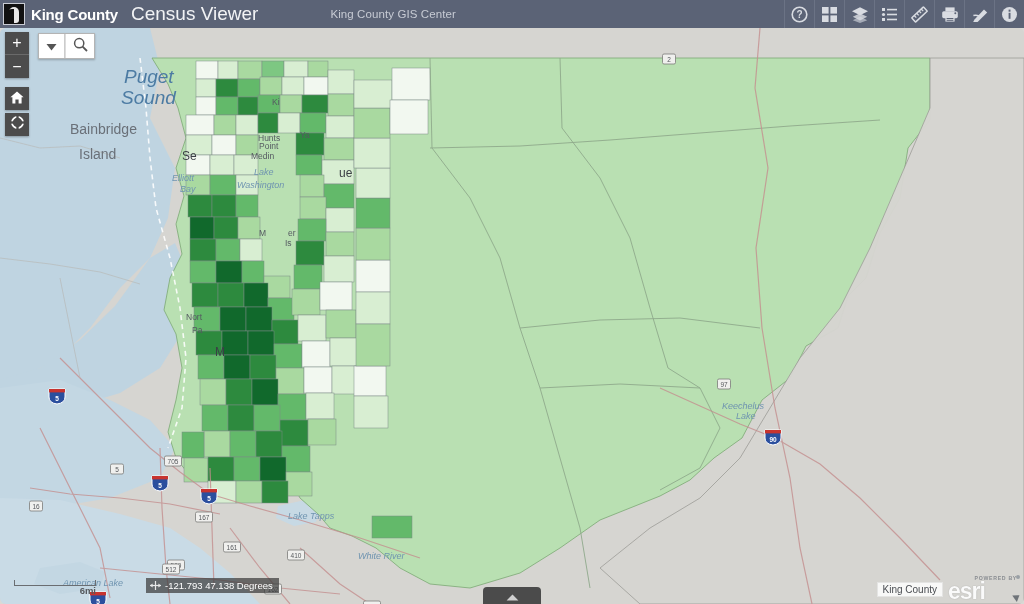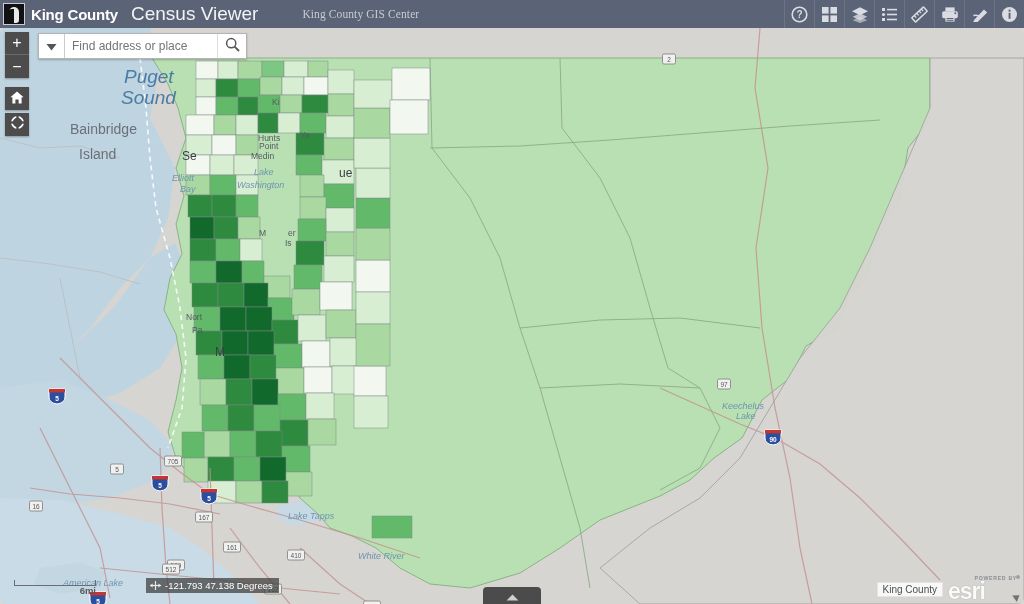--- a/index.html
+++ b/index.html
@@ -28,21 +28,21 @@
     position: absolute; left: 4px; top: 5px; width: 6px; height: 14px;
     background: #111; border-radius: 4px 0 0 2px;
   }
   #brand {
     color: #fff; font-size: 15px; font-weight: bold; letter-spacing: -0.2px;
   }
   #app-title {
     color: #f2f3f5; font-size: 19px; font-weight: normal; margin-left: 13px;
   }
   #org-title {
-    color: #c7cbd4; font-size: 11.5px; margin-left: 44px; letter-spacing: .1px; font-family: Liberation Serif, serif;
+    color: #c7cbd4; font-size: 11.5px; margin-left: 72px; letter-spacing: .1px;
   }
   #header-tools {
     position: absolute; right: 0; top: 0; height: 28px; display: flex;
   }
   .htool {
     width: 30px; height: 28px; display: flex; align-items: center;
     justify-content: center; border-left: 1px solid #6b7385; cursor: pointer;
   }
   .htool:last-child { border-right: none; }
   .htool svg { display: block; }
@@ -555,21 +555,20 @@
   </div>
 
   <div id="search">
     <div id="search-dd">
       <span>
         <svg width="11" height="8" viewBox="0 0 11 8">
             <polygon points="0.5,1 10.5,1 5.5,7.4" fill="#555"></polygon>
           </svg>
       </span>
     </div>
-    <input id="search-input" type="text" value="" placeholder="Find address or place" style="">
     <div id="search-btn">
       <span>
         <svg width="15" height="15" viewBox="0 0 15 15">
             <circle cx="6.2" cy="6.2" r="4.6" fill="none" stroke="#555" stroke-width="1.5"></circle>
             <line x1="9.6" y1="9.6" x2="14" y2="14" stroke="#555" stroke-width="1.8"></line>
           </svg>
       </span>
     </div>
   </div>
 

